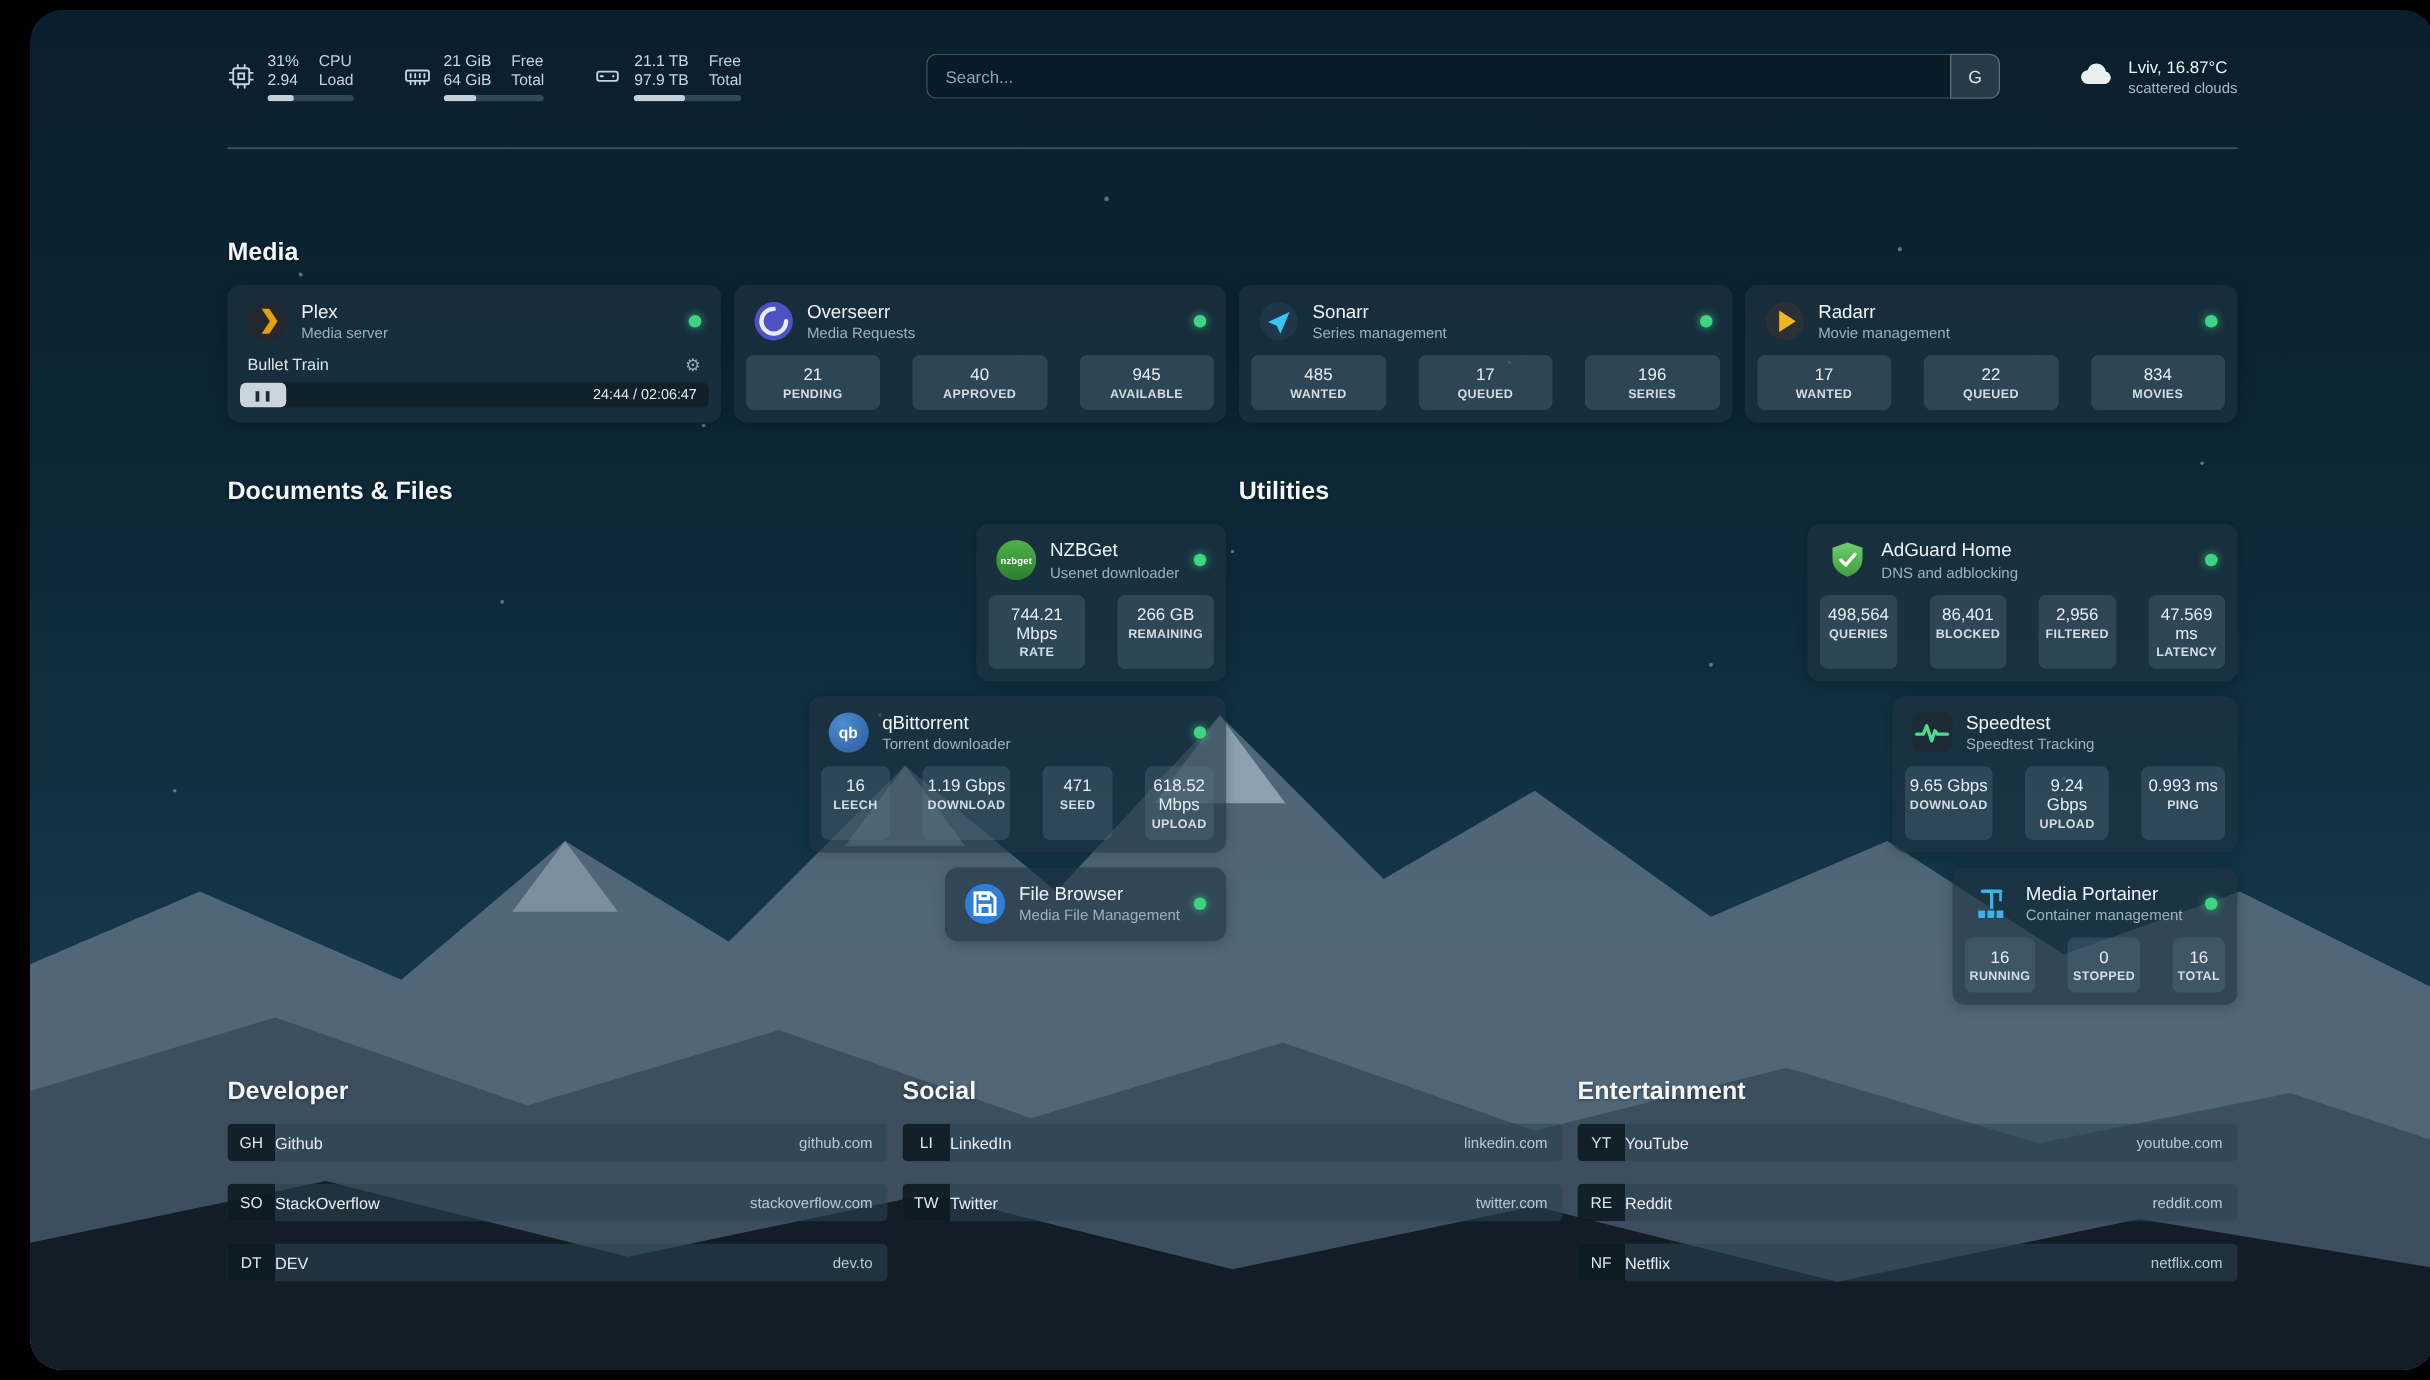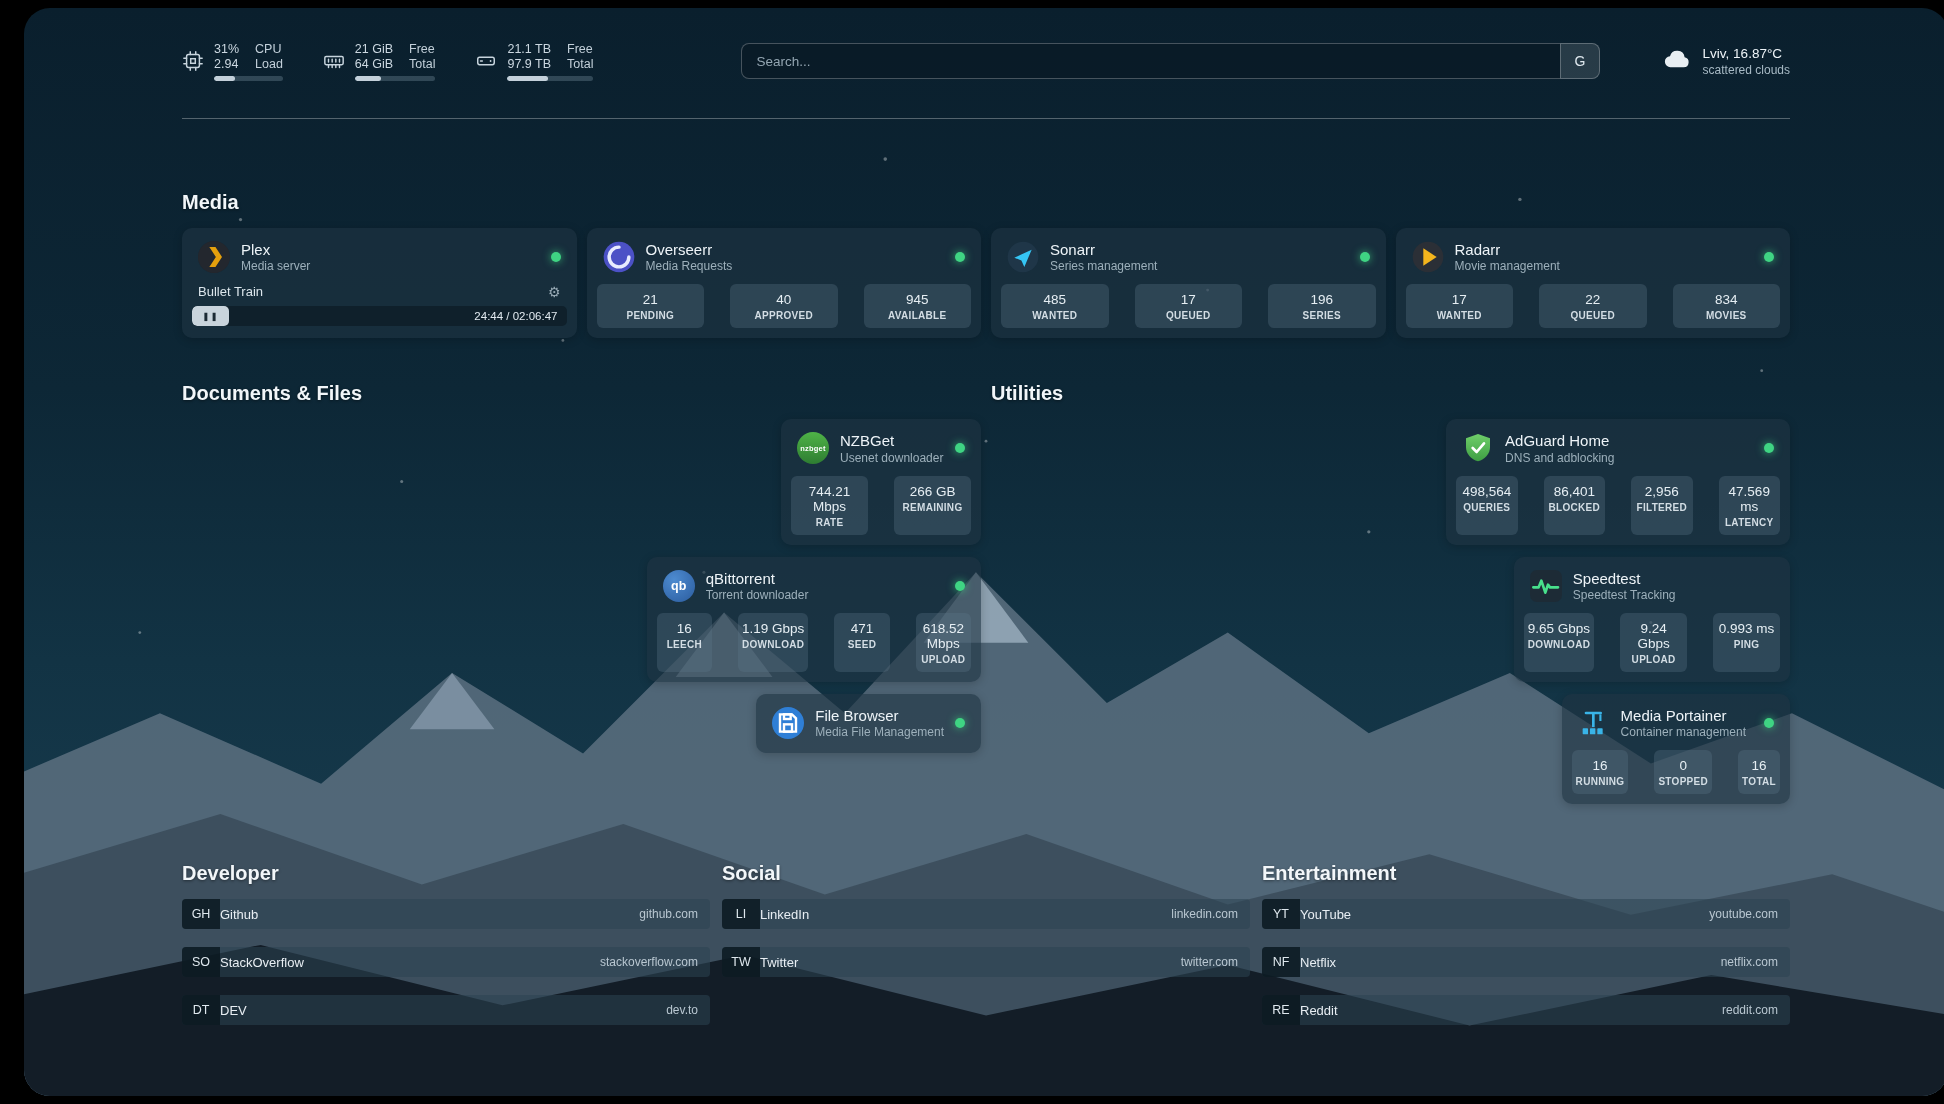--- a/index.html
+++ b/index.html
@@ -544,27 +544,27 @@
       </div>
 
       <div class="bm-group">
         <h2 class="sec">Entertainment</h2>
         <div class="bm-row">
           <span class="bm-abbr">YT</span>
           <span class="bm-name">YouTube</span>
           <span class="bm-url">youtube.com</span>
         </div>
         <div class="bm-row">
+          <span class="bm-abbr">RE</span>
+          <span class="bm-name">Reddit</span>
+          <span class="bm-url">reddit.com</span>
+        </div>
+        <div class="bm-row">
           <span class="bm-abbr">NF</span>
           <span class="bm-name">Netflix</span>
           <span class="bm-url">netflix.com</span>
         </div>
-        <div class="bm-row">
-          <span class="bm-abbr">RE</span>
-          <span class="bm-name">Reddit</span>
-          <span class="bm-url">reddit.com</span>
-        </div>
       </div>
 
     </div>
 
   </div>
 </div>
 
 </body></html>

